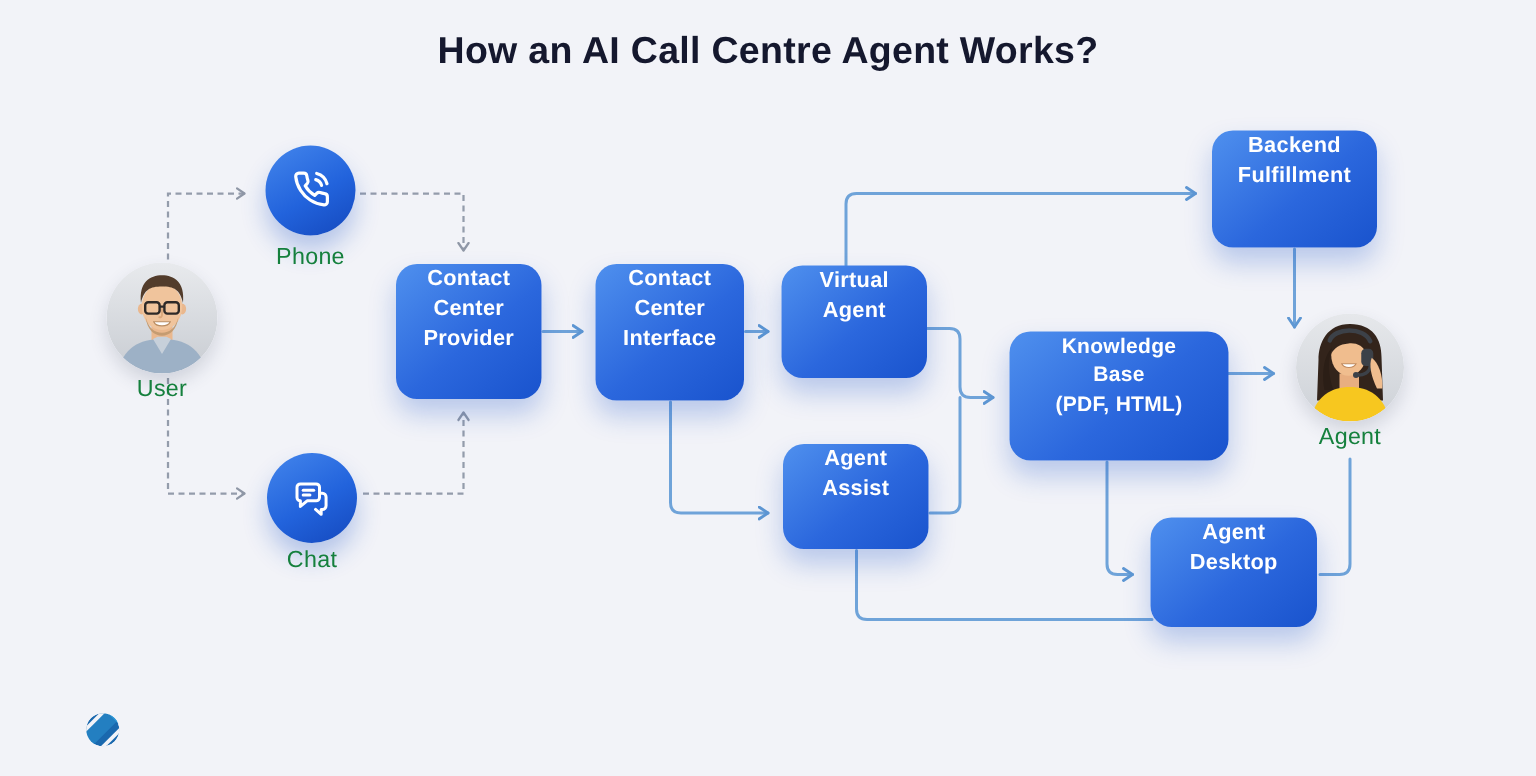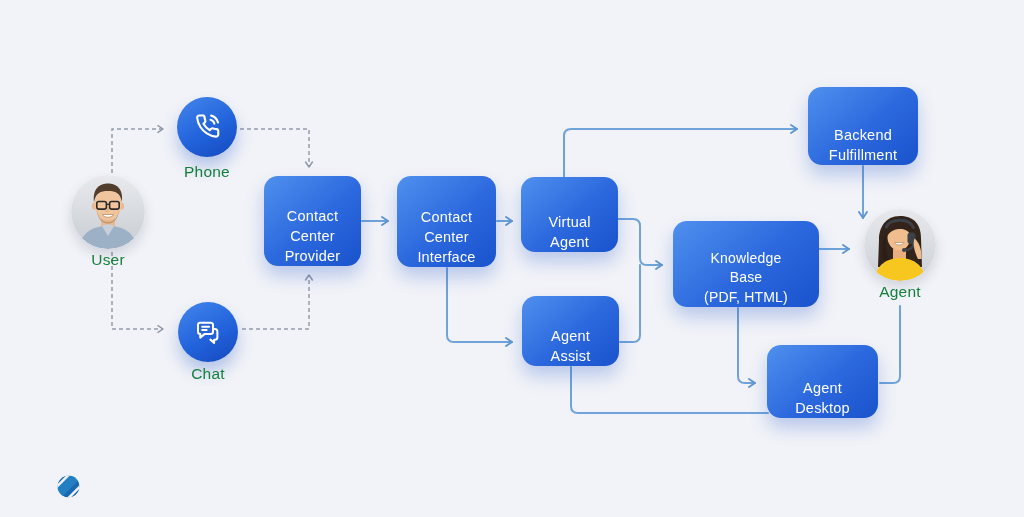--- a/index.html
+++ b/index.html
@@ -16,22 +16,22 @@
     font-size:25px;font-weight:800;letter-spacing:.2px;
     color:#15182e;
   }
   svg.connectors{position:absolute;top:0;left:0;pointer-events:none;}
   .box{
     position:absolute;
     border-radius:14px;
     background:linear-gradient(140deg,#4f90ee 0%,#2b67dd 55%,#1953cd 100%);
     box-shadow:0 10px 18px rgba(37,88,200,.28);
     color:#ffffff;
-    display:flex;flex-direction:column;align-items:center;justify-content:flex-end;
-    font-size:14.5px;font-weight:400;line-height:1.38;letter-spacing:.2px;
+    display:flex;flex-direction:column;align-items:center;justify-content:flex-start;
+    font-size:14.5px;font-weight:700;line-height:1.38;letter-spacing:.2px;
     text-align:center;
   }
   .circle-icon{
     position:absolute;width:60px;height:60px;border-radius:50%;
     background:linear-gradient(150deg,#4486ec 0%,#2263dc 55%,#1448bd 100%);
     box-shadow:0 10px 16px rgba(37,88,200,.30);
     display:flex;align-items:center;justify-content:center;
   }
   .node-label{
     position:absolute;text-align:center;
@@ -48,20 +48,21 @@
   }
   .logo-text{font-size:22px;font-weight:700;letter-spacing:.2px;}
   .logo-solu{color:#2e86c9;}
   .logo-lab{color:#18181b;}
 </style>
 </head>
 <body>
 
 <div class="canvas">
 
+  <div class="title">How an AI Call Centre Agent Works?</div>
 
   <svg class="connectors" width="1024" height="517" viewBox="0 0 1024 517" aria-hidden="true">
     <defs>
       <marker id="ab" markerWidth="12" markerHeight="12" refX="7" refY="5" orient="auto" markerUnits="userSpaceOnUse">
         <path d="M1,1 L7,5 L1,9" stroke="#5e97d3" stroke-width="1.9" fill="none" stroke-linecap="round" stroke-linejoin="round"></path>
       </marker>
       <marker id="ag" markerWidth="10" markerHeight="10" refX="6" refY="5" orient="auto" markerUnits="userSpaceOnUse">
         <path d="M1,1.6 L6,5 L1,8.4" stroke="#8f97a6" stroke-width="1.5" fill="none" stroke-linecap="round" stroke-linejoin="round"></path>
       </marker>
     </defs>

